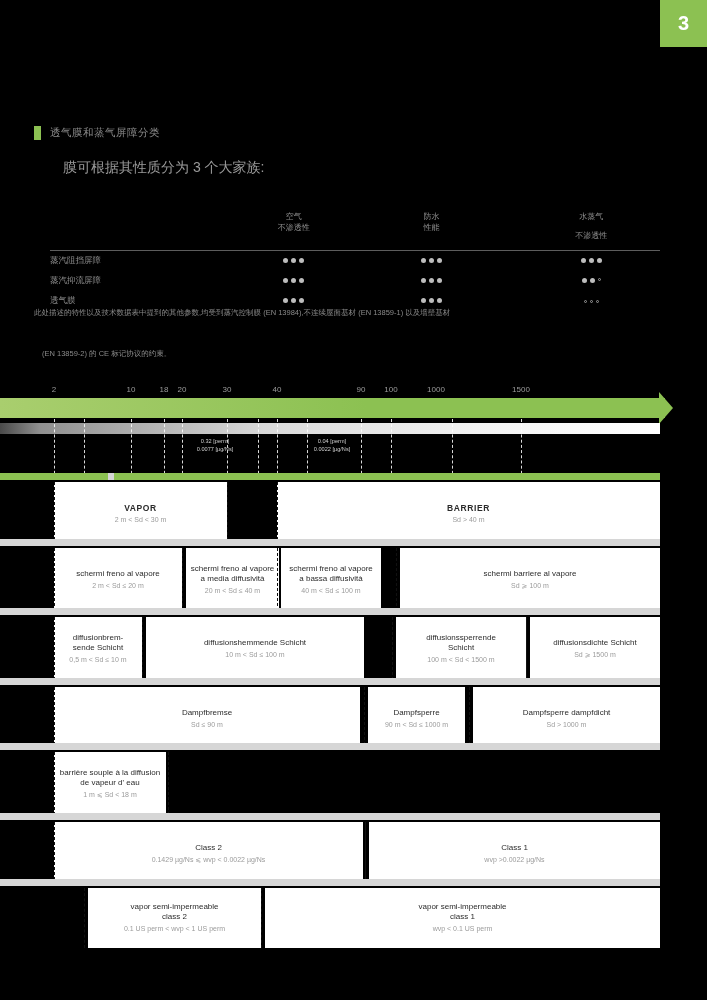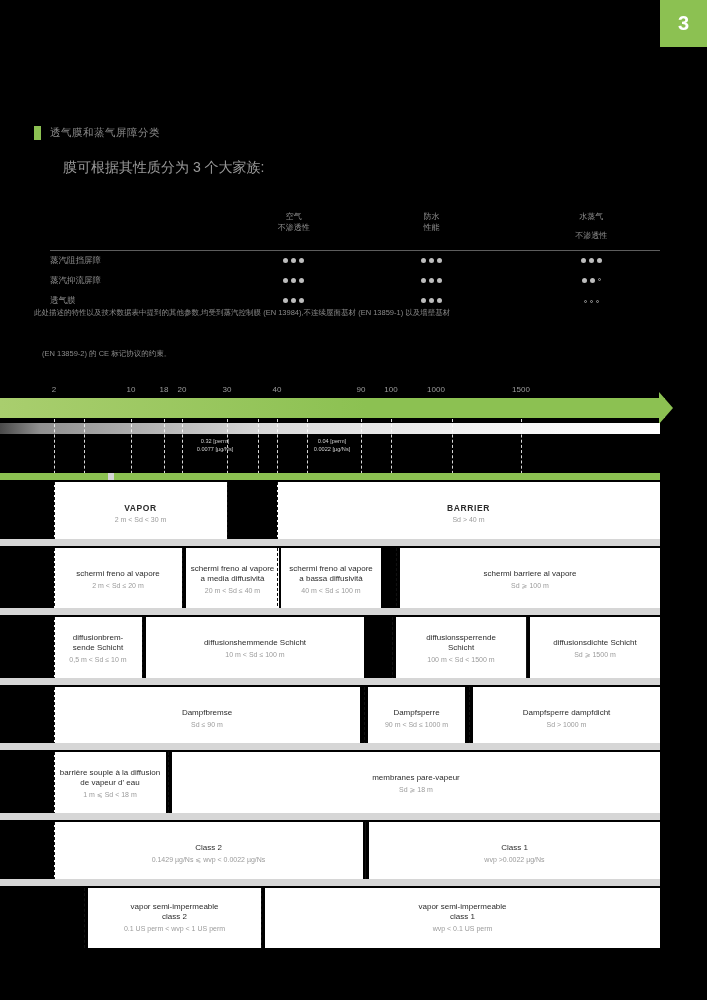--- a/index.html
+++ b/index.html
@@ -372,26 +372,20 @@
         <div class="cell-sep" style="left: 469px;"></div>
       </div>
       <div class="band" style="top: 752px; height: 63px;">
         <div class="band-track" style="left: 0px; width: 660px; top: -9px;"></div>
         <div class="cell" style="left: 54px; width: 112px;">
           <div class="t">
             <div>barrière souple à la diffusion de vapeur d' eau</div>
           </div>
           <div class="v">1 m ⩽ Sd &lt; 18 m</div>
         </div>
-        <div class="cell" style="left: 172px; width: 488px;">
-          <div class="t">
-            <div>membranes pare-vapeur</div>
-          </div>
-          <div class="v">Sd ⩾ 18 m</div>
-        </div>
         <div class="cell-sep" style="left: 54px;"></div>
         <div class="cell-sep" style="left: 168px;"></div>
       </div>
       <div class="band" style="top: 822px; height: 63px;">
         <div class="band-track" style="left: 0px; width: 660px; top: -9px;"></div>
         <div class="cell" style="left: 54px; width: 309px;">
           <div class="t">
             <div>Class 2</div>
           </div>
           <div class="v">0.1429 µg/Ns ⩽ wvp &lt; 0.0022 µg/Ns</div>

